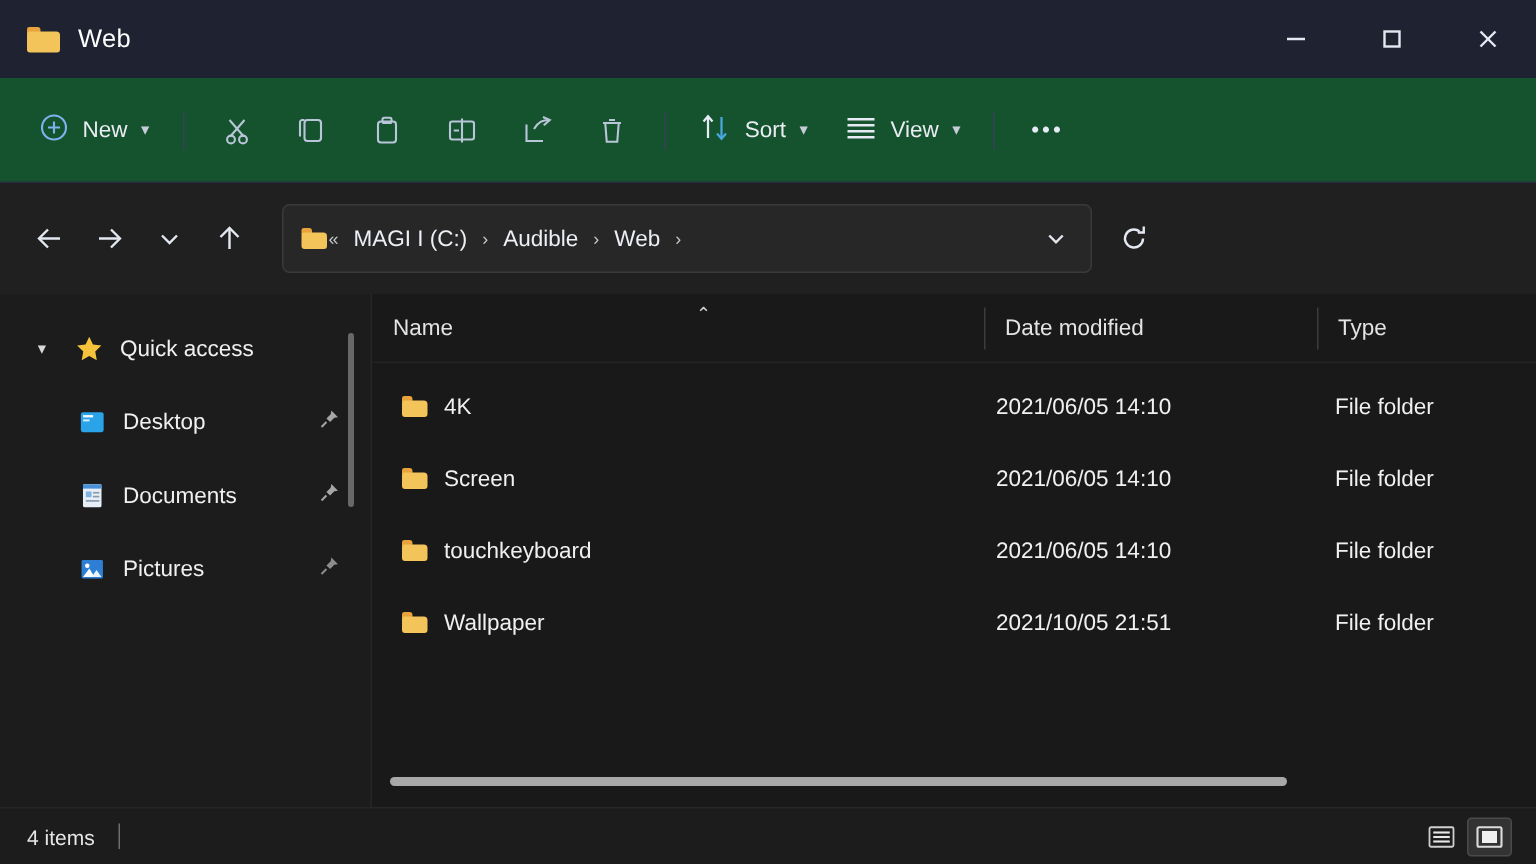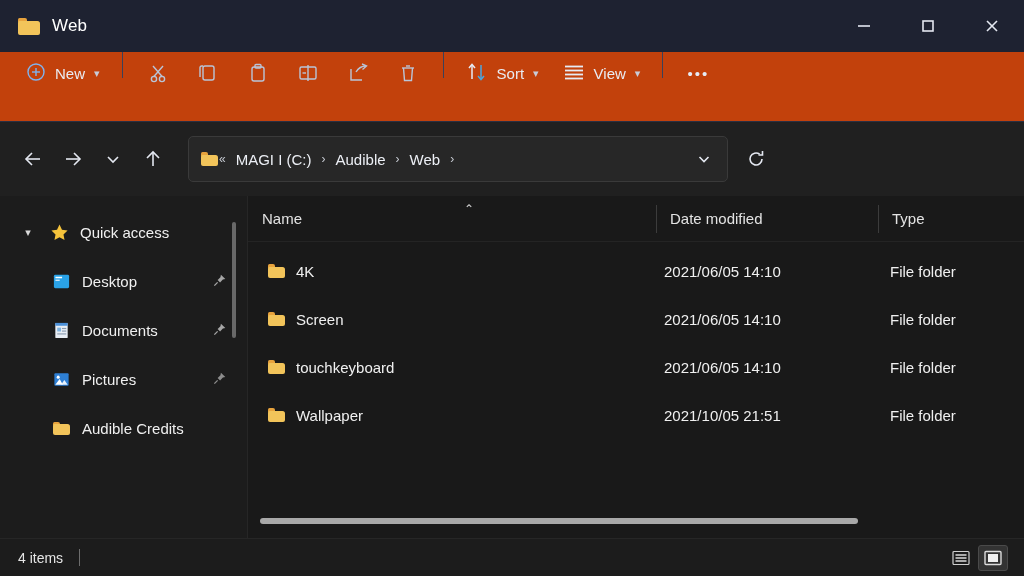--- a/index.html
+++ b/index.html
@@ -46,22 +46,22 @@
     width: 22px; height: 14px;
     background: #f2c45a; border-radius: 1.5px 2.5px 2px 2px;
   }
   .folder.sm { width: 17px; height: 14px; flex: 0 0 17px; }
   .folder.sm .tab { width: 7px; height: 3.5px; }
   .folder.sm .body { width: 17px; height: 11px; top: 2.5px; }
 
   
   .cmdbar {
     height: 70px; flex: 0 0 70px;
-    background: #c2410c;
-    display: flex; 
+    background: #14532d;
+    display: flex; align-items: center;
     padding: 0 14px;
     border-bottom: 1px solid #2a2f42;
   }
   .cmd-btn {
     height: 42px; border-radius: 5px;
     display: flex; align-items: center; gap: 9px;
     padding: 0 12px; color: #e9ecf3;
     font-size: 15px;
   }
   .cmd-icon-btn {
@@ -446,29 +446,20 @@
         </span>
         <span class="lbl">Pictures</span>
         <span class="pin">
           <svg width="15" height="15" viewBox="0 0 16 16">
               <path d="M9.5 1.8 L14.2 6.5 L11.6 7 L8.6 10 L6 7.4 L9 4.4 Z" fill="#8d8d8d"></path>
               <line x1="6" y1="10" x2="2.5" y2="13.5" stroke="#8d8d8d" stroke-width="1.4"></line>
             </svg>
         </span>
       </div>
 
-      <div class="side-item sub">
-        <span class="ico">
-          <span class="folder sm" style="display:inline-block">
-              <span class="tab"></span>
-              <span class="body"></span>
-            </span>
-        </span>
-        <span class="lbl">Audible Credits</span>
-      </div>
 
       <div class="side-scroll"></div>
       <div class="side-divider"></div>
     </div>
 
     <div class="content">
 
       <div class="col-head">
         <div class="col col-name">
           <span>Name</span>

